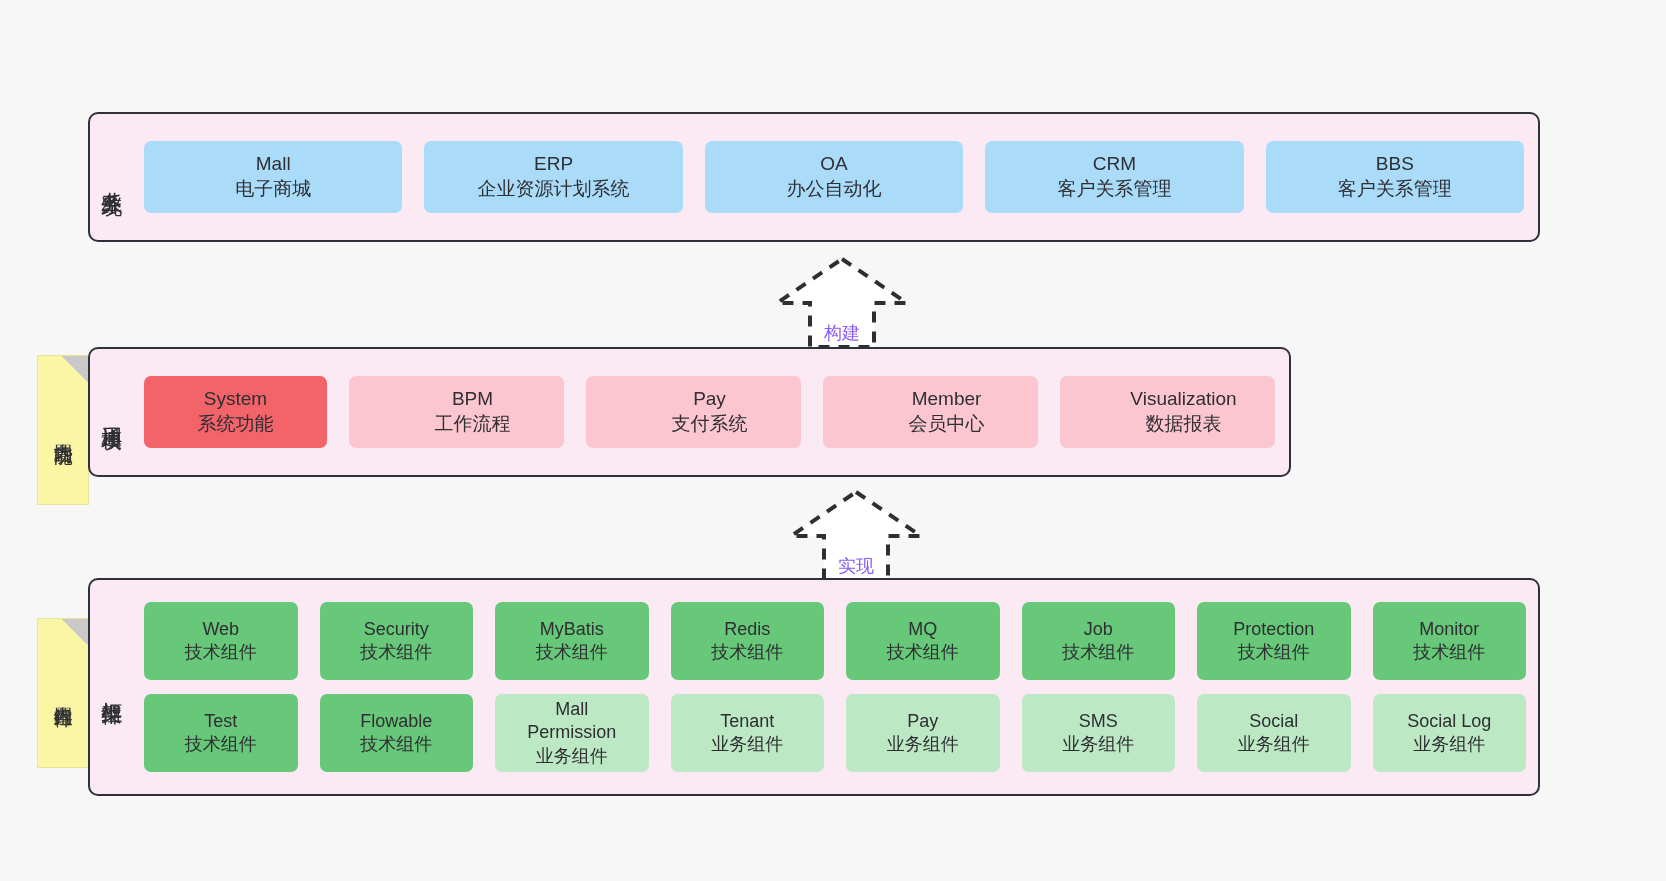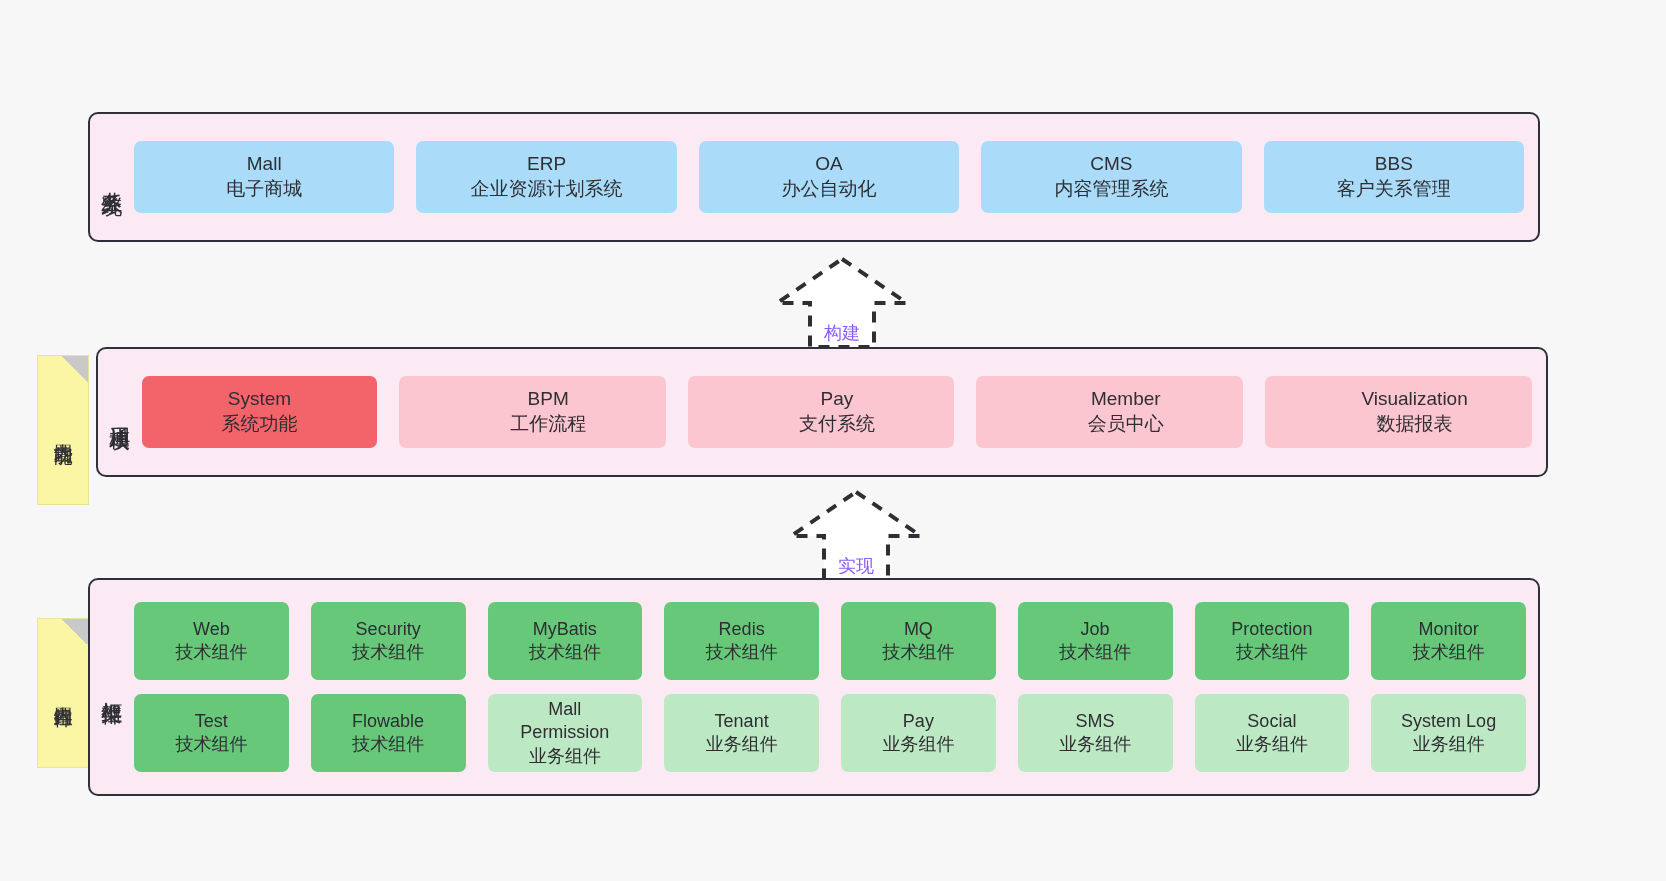--- a/index.html
+++ b/index.html
@@ -23,20 +23,21 @@
 
   
   .layer {
     position: absolute;
     background: #fbeaf4;
     border: 2px solid #30303a;
     border-radius: 10px;
     box-sizing: border-box;
     display: flex;
     align-items: stretch;
+    gap: 10px;
   }
   .layer-title {
     flex: 0 0 auto;
     width: 44px;
     display: flex;
     align-items: center;
     justify-content: center;
     font-size: 21px;
     line-height: 1.12;
     letter-spacing: 1px;
@@ -90,23 +91,23 @@
   #layer-business {
     left: 88px;
     top: 112px;
     width: 1452px;
     height: 130px;
   }
   #layer-business .card { height: 72px; }
 
   
   #layer-common {
-    left: 96px;
+    left: 88px;
     top: 347px;
-    width: 1452px;
+    width: 1203px;
     height: 130px;
   }
   #layer-common .card { height: 72px; }
 
   
   #layer-framework {
     left: 88px;
     top: 578px;
     width: 1452px;
     height: 218px;
@@ -179,22 +180,22 @@
         </div>
         <div class="card blue">
           <span class="l1">ERP</span>
           <span class="l2">企业资源计划系统</span>
         </div>
         <div class="card blue">
           <span class="l1">OA</span>
           <span class="l2">办公自动化</span>
         </div>
         <div class="card blue">
-          <span class="l1">CMS</span>
-          <span class="l2">内容管理系统</span>
+          <span class="l1">CRM</span>
+          <span class="l2">客户关系管理</span>
         </div>
         <div class="card blue">
           <span class="l1">BBS</span>
           <span class="l2">客户关系管理</span>
         </div>
       </div>
     </div>
   </div>
 
   <div class="arrow-wrap" id="arrow-build">
@@ -312,21 +313,21 @@
         </div>
         <div class="card green-light">
           <span class="l1">SMS</span>
           <span class="l2">业务组件</span>
         </div>
         <div class="card green-light">
           <span class="l1">Social</span>
           <span class="l2">业务组件</span>
         </div>
         <div class="card green-light">
-          <span class="l1">System Log</span>
+          <span class="l1">Social Log</span>
           <span class="l2">业务组件</span>
         </div>
       </div>
 
     </div>
   </div>
 
 </div>
 
 </body></html>

